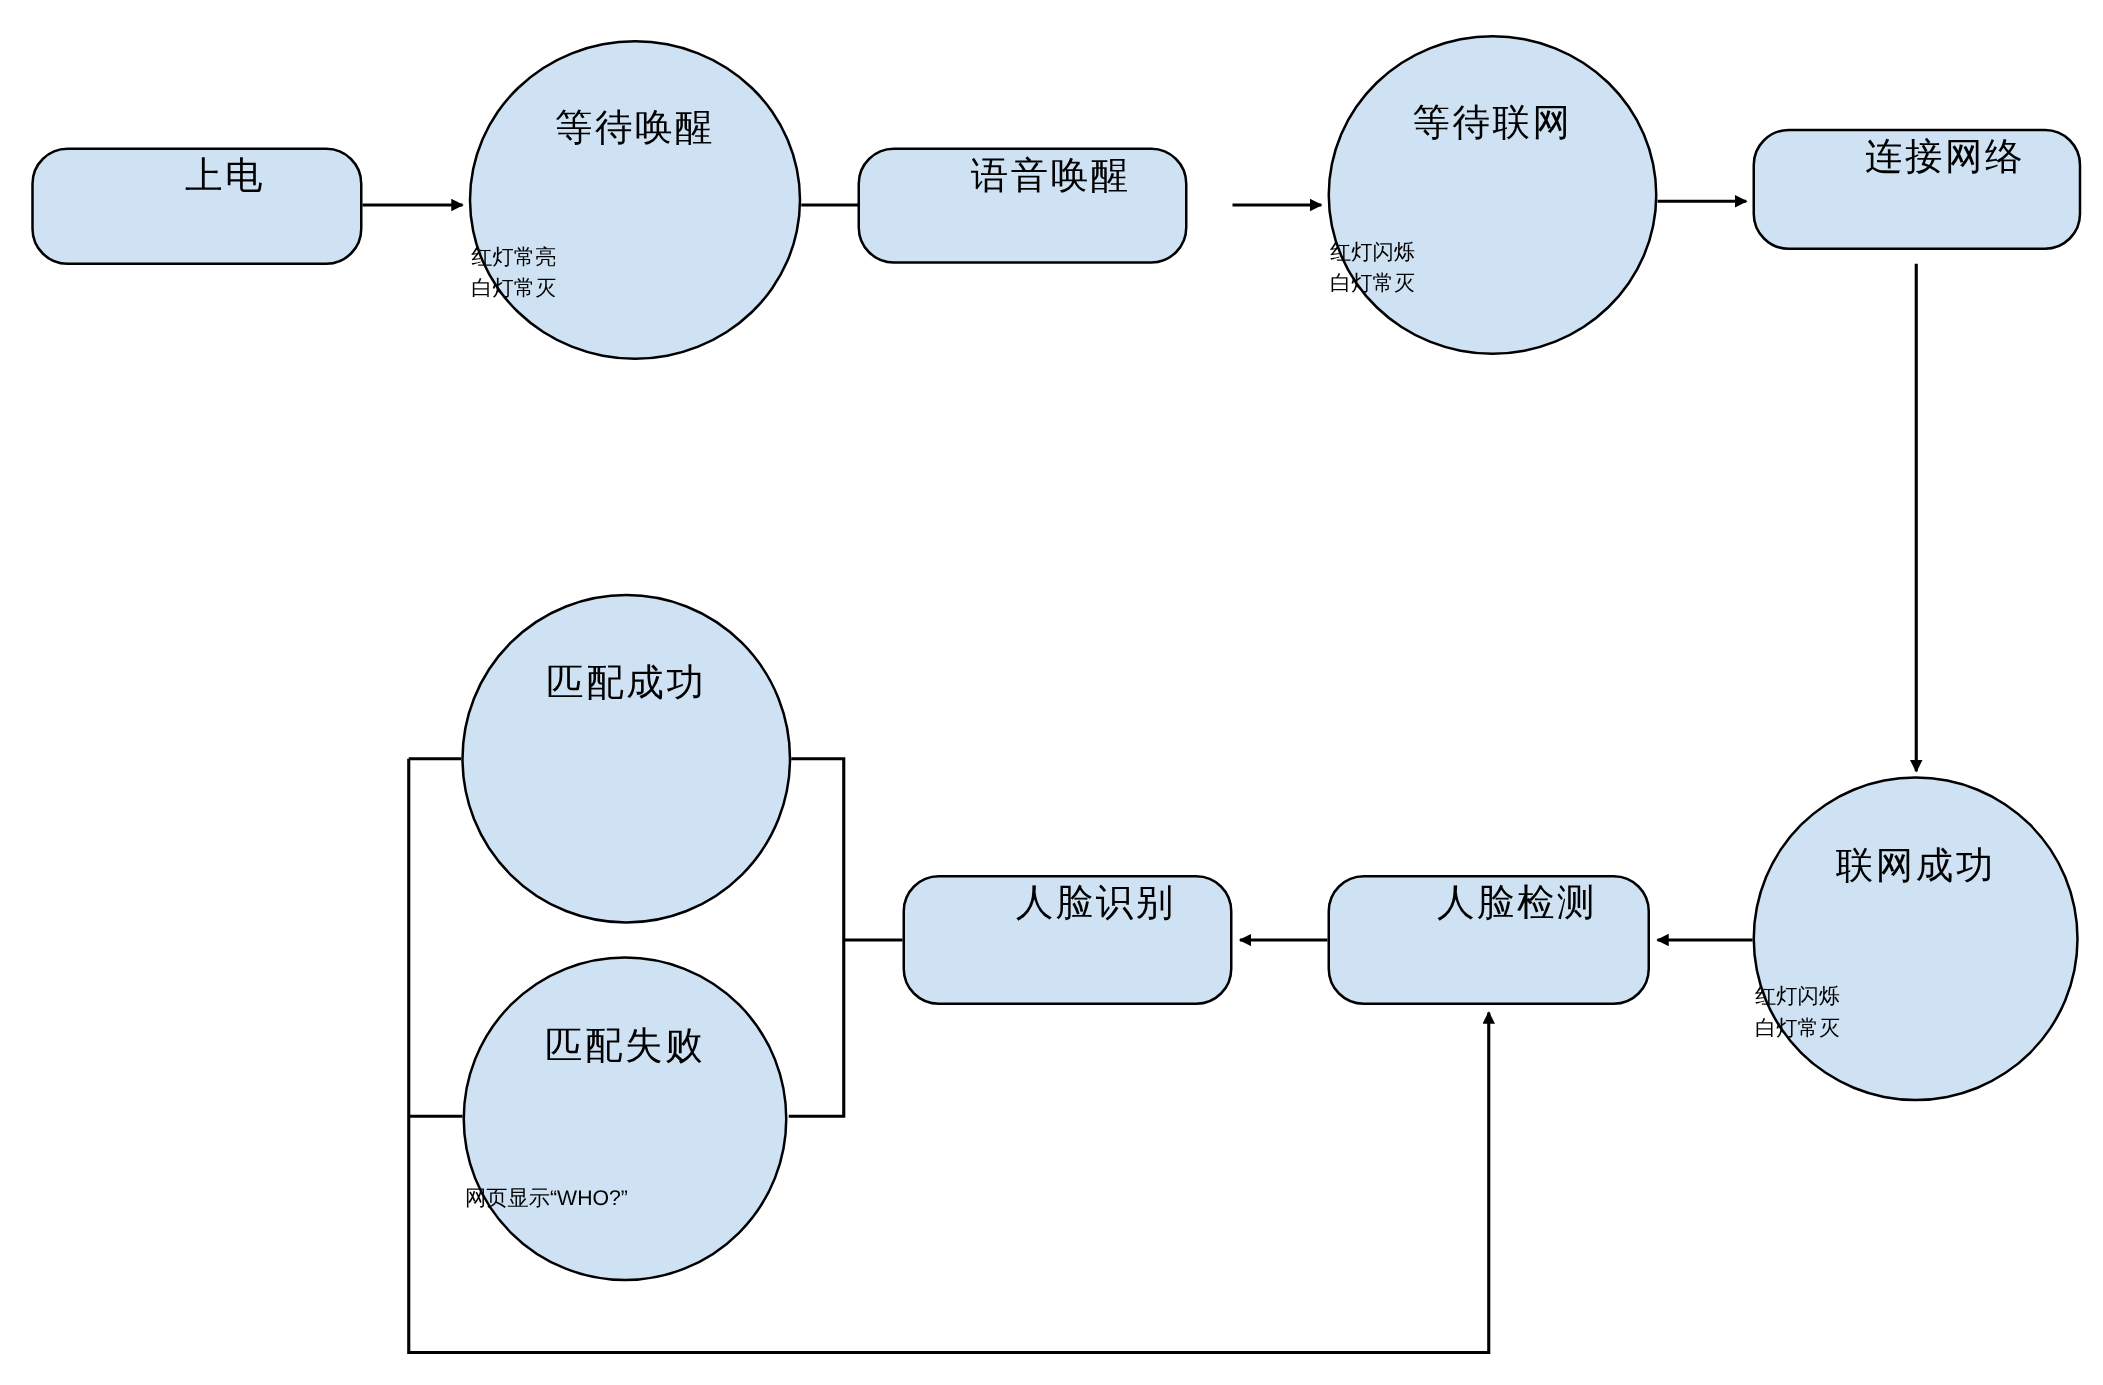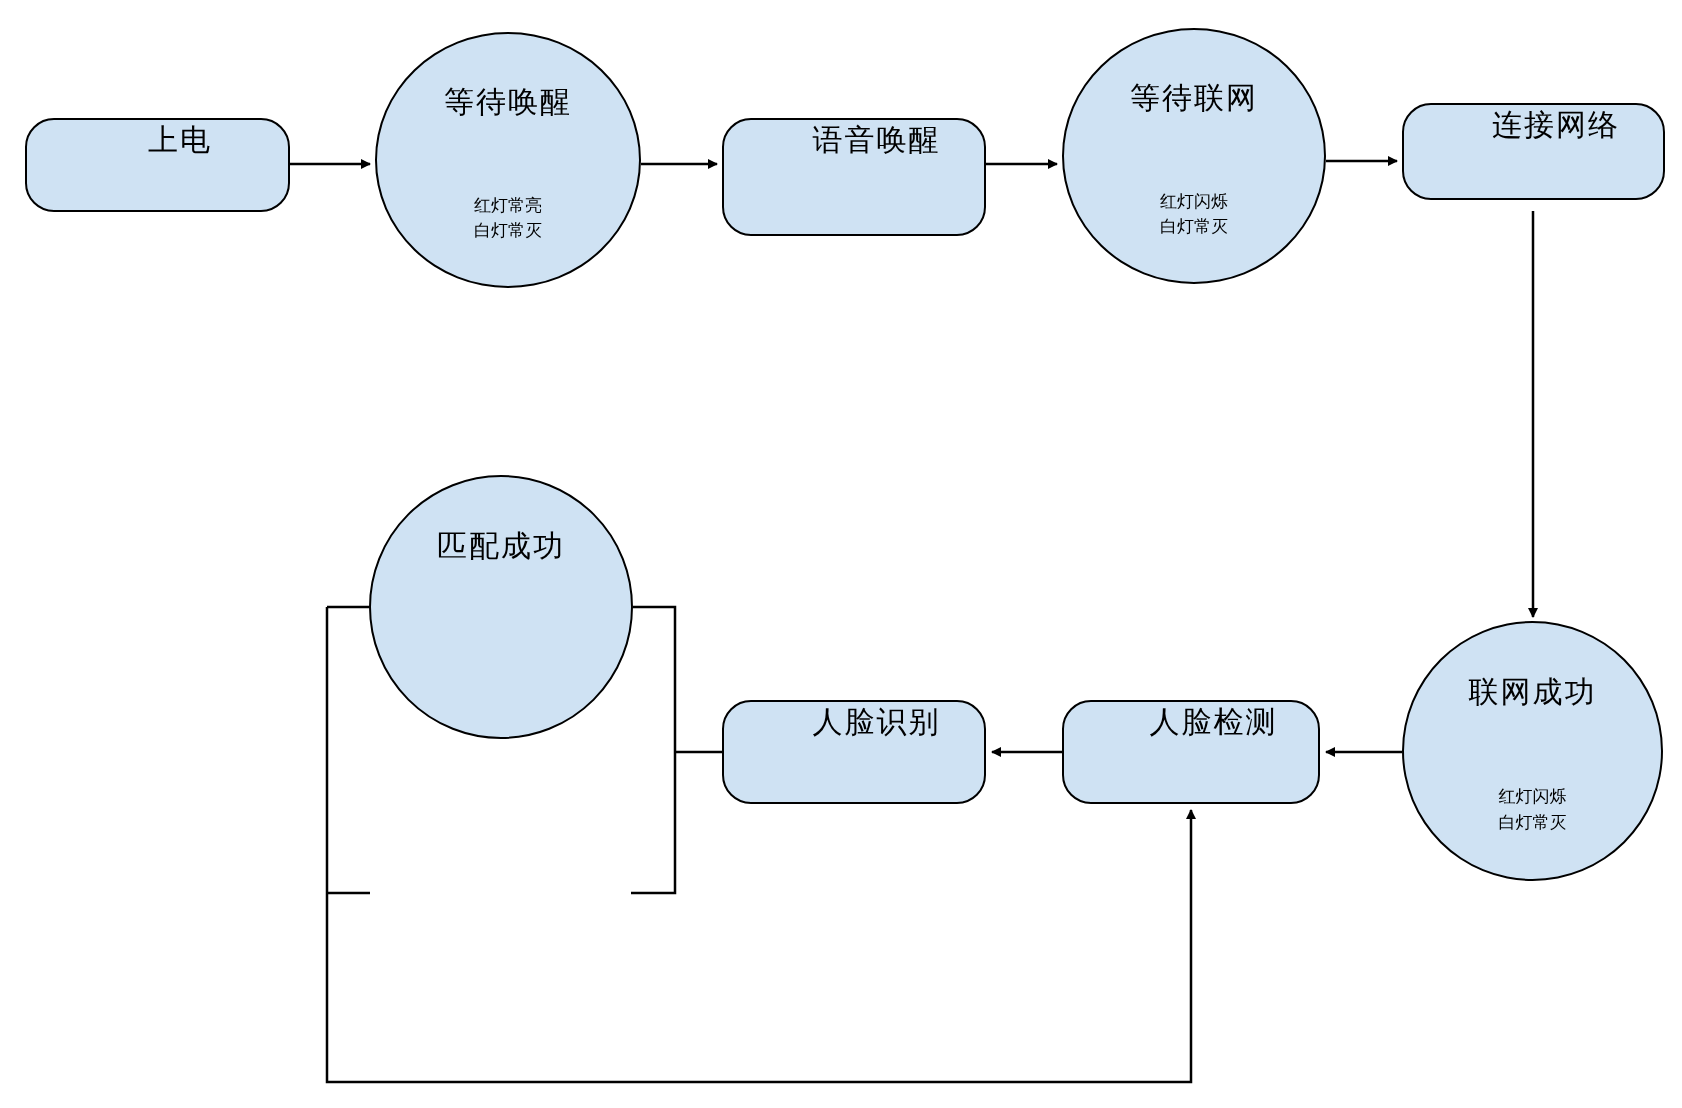--- a/index.html
+++ b/index.html
@@ -48,21 +48,20 @@
     top: 19%;
     left: 0;
     width: 100%;
     text-align: center;
   }
   .node-notes {
     position: absolute;
     top: 63%;
     left: 0;
     width: 100%;
-    text-align: center;
     font-size: 17px;
     line-height: 1.5;
   }
   .node-notes.single {
     top: 70%;
   }
   .node-notes span { display: block; white-space: nowrap; }
 </style>
 </head>
 <body>
@@ -100,21 +99,21 @@
   </div>
 
   <div class="node ellipse-node" style="left:375px; top:32px; width:266px; height:256px;">
     <span class="node-label">等待唤醒</span>
     <div class="node-notes">
       <span>红灯常亮</span>
       <span>白灯常灭</span>
     </div>
   </div>
 
-  <div class="node rect-node" style="left:722px; top:118px; width:264px; height:118px;">
+  <div class="node rect-node" style="left:686px; top:118px; width:264px; height:93px;">
     <span class="node-label">语音唤醒</span>
   </div>
 
   <div class="node ellipse-node" style="left:1062px; top:28px; width:264px; height:256px;">
     <span class="node-label">等待联网</span>
     <div class="node-notes">
       <span>红灯闪烁</span>
       <span>白灯常灭</span>
     </div>
   </div>
@@ -136,14 +135,20 @@
   </div>
 
   <div class="node rect-node" style="left:1062px; top:700px; width:258px; height:104px;">
     <span class="node-label">人脸检测</span>
   </div>
 
   <div class="node ellipse-node" style="left:369px; top:475px; width:264px; height:264px;">
     <span class="node-label">匹配成功</span>
   </div>
 
+  <div class="node ellipse-node" style="left:370px; top:765px; width:260px; height:260px;">
+    <span class="node-label">匹配失败</span>
+    <div class="node-notes single">
+      <span>网页显示“WHO?”</span>
+    </div>
+  </div>
 
 </div>
 
 </body></html>

